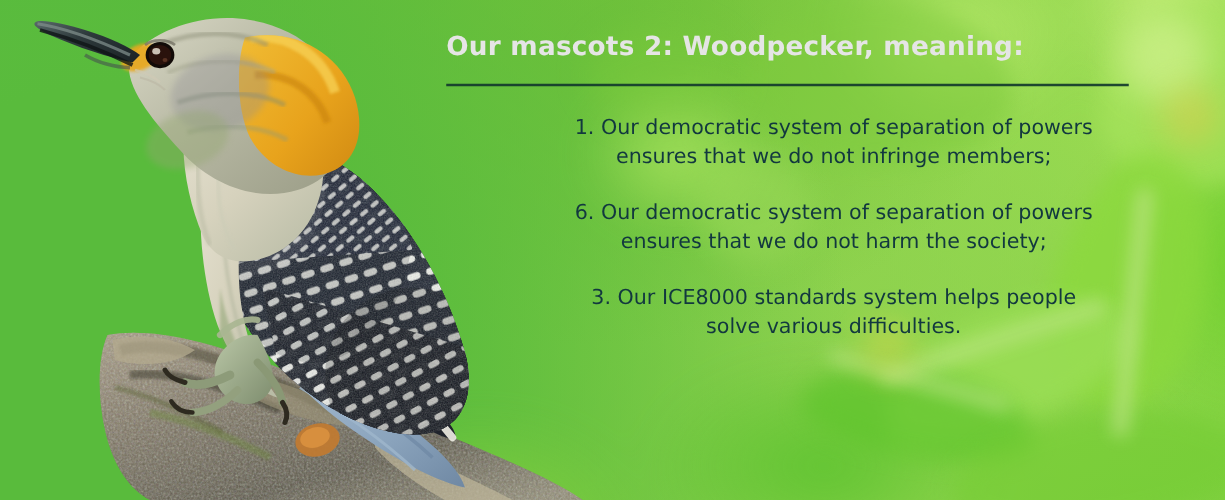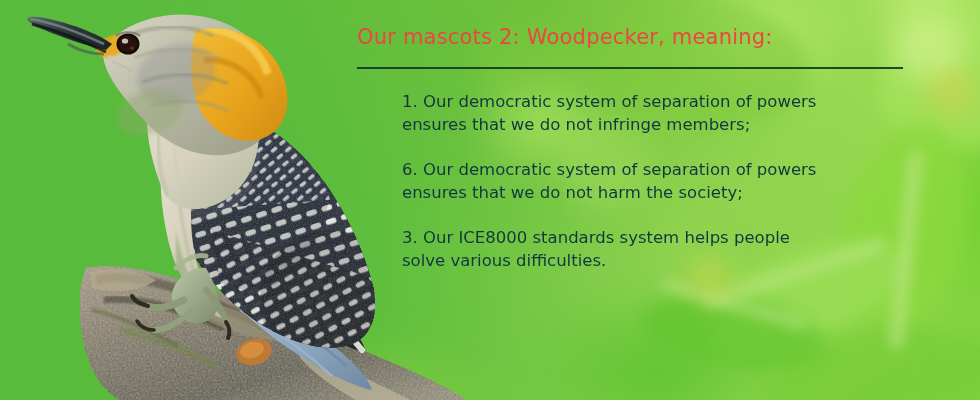--- a/index.html
+++ b/index.html
@@ -58,32 +58,32 @@
   .bk3{left:690px;top:258px;width:40px;height:40px;background:#e0d94e;opacity:.5;}
   .bk4{left:560px;top:120px;width:90px;height:90px;background:#a8e061;opacity:.4;}
   .bk5{left:470px;top:20px;width:120px;height:80px;background:#7fcc3c;opacity:.35;}
 
   
   #bird{position:absolute;left:0;top:0;width:470px;height:400px;}
 
   
   .title{
     position:absolute;left:357px;top:25px;
-    font-size:21px;font-weight:normal;
-    color:#ef4444;
+    font-size:21px;font-weight:bold;
+    color:#e5e5e5;
     letter-spacing:.2px;
     white-space:nowrap;
   }
   .rule{
     position:absolute;left:357px;top:67px;
     width:546px;height:2px;
     background:#123a2c;
     opacity:.92;
   }
-  .items{position:absolute;left:402px;top:90px;width:530px;}
+  .items{position:absolute;left:402px;top:90px;width:530px;text-align:center;}
   .item{
     color:#12383f;
     font-size:16.5px;
     line-height:23px;
     margin-bottom:22px;
     white-space:pre-line;
   }
   .item:last-child{margin-bottom:0;}
 </style>
 </head>

